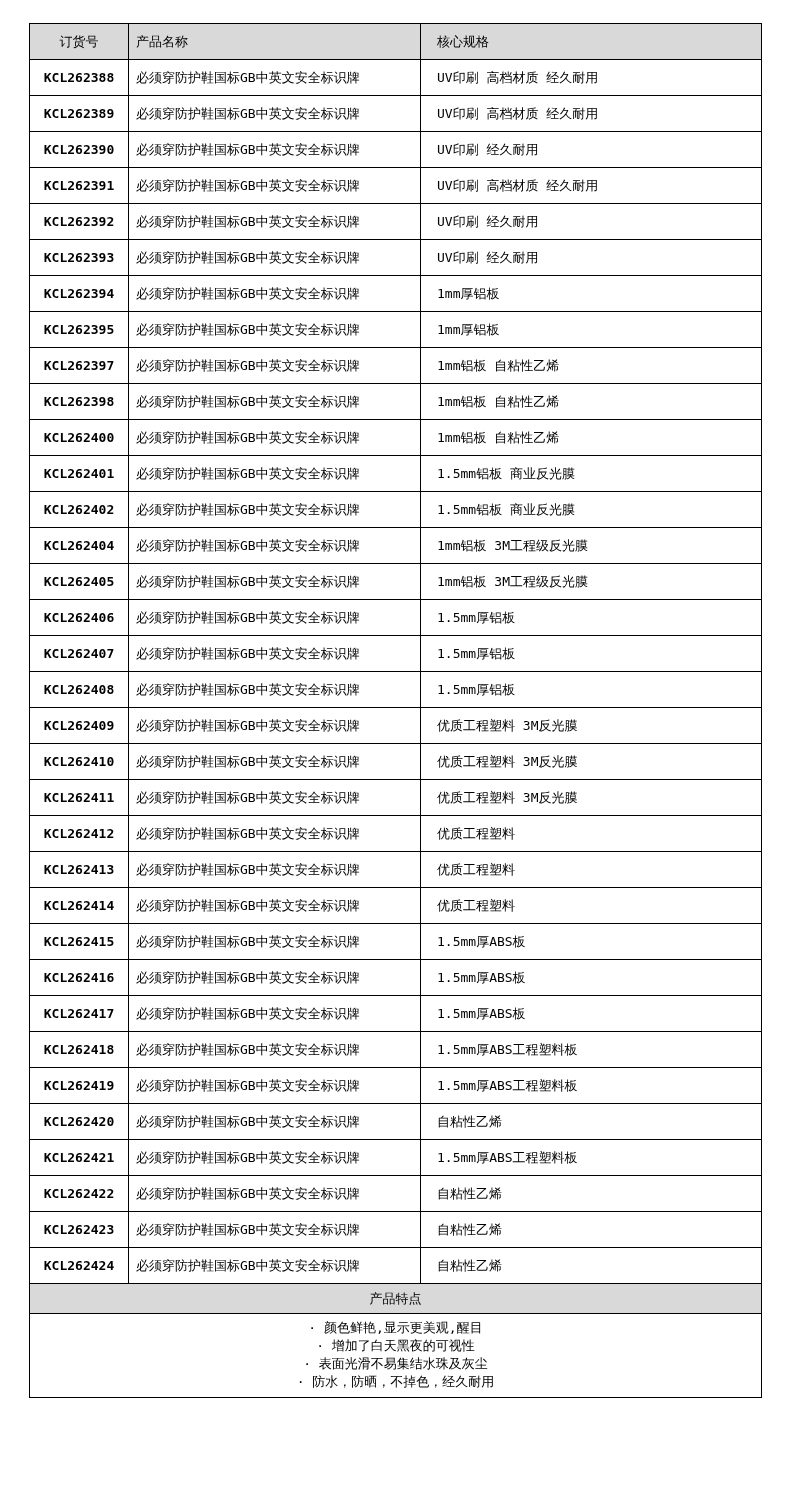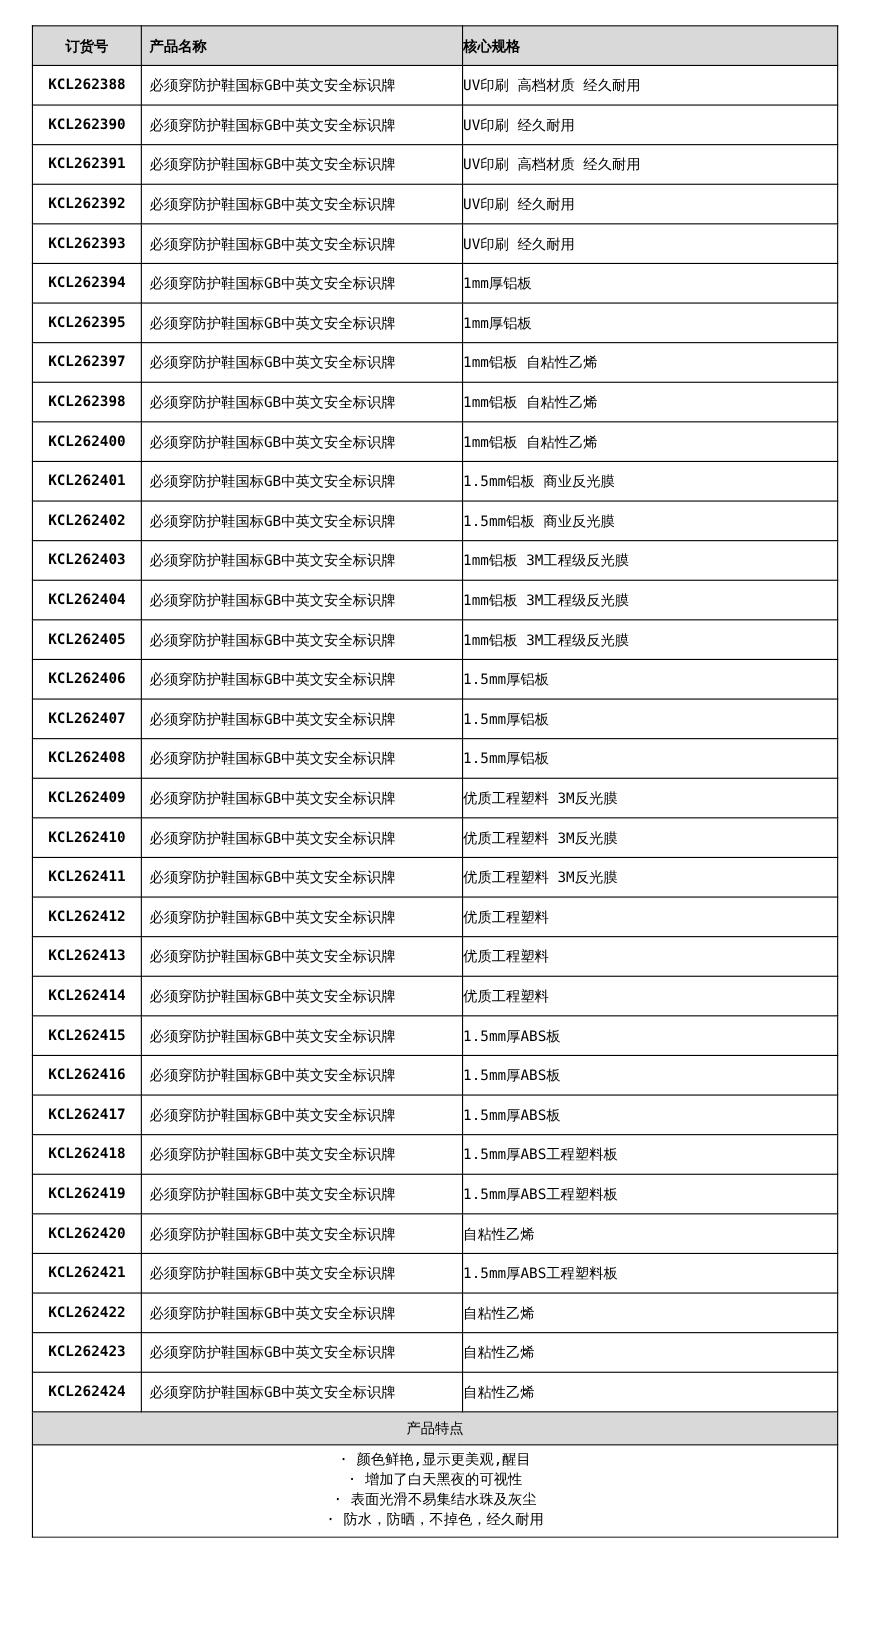--- a/index.html
+++ b/index.html
@@ -22,32 +22,32 @@
   }
   table.spec-table th,
   table.spec-table td {
     border: 1px solid #000000;
     vertical-align: middle;
     overflow: hidden;
     white-space: nowrap;
   }
   table.spec-table thead th {
     background: #d9d9d9;
-    font-weight: bold;
+    font-weight: normal;
     height: 33px;
   }
   table.spec-table tbody td {
     height: 33px;
   }
   .col-order   { width: 99px;  }
   .col-name    { width: 292px; }
   .col-spec    { width: 341px; }
   .cell-order  { text-align: center; font-weight: bold; }
   .cell-name   { text-align: left; padding-left: 7px; }
-  .cell-spec   { text-align: left; padding-left: 0; }
+  .cell-spec   { text-align: left; padding-left: 16px; }
   td.section-header {
     background: #d9d9d9;
     text-align: center;
     height: 27px !important;
     white-space: normal;
   }
   td.features-cell {
     height: auto !important;
     text-align: center;
     padding: 5px 0 6px 0;
@@ -72,20 +72,25 @@
         <th class="cell-spec">核心规格</th>
       </tr>
     </thead>
     <tbody id="rows">
         <tr>
           <td class="cell-order">KCL262388</td>
           <td class="cell-name">必须穿防护鞋国标GB中英文安全标识牌</td>
           <td class="cell-spec">UV印刷 高档材质 经久耐用</td>
         </tr>
         <tr>
+          <td class="cell-order">KCL262389</td>
+          <td class="cell-name">必须穿防护鞋国标GB中英文安全标识牌</td>
+          <td class="cell-spec">UV印刷 高档材质 经久耐用</td>
+        </tr>
+        <tr>
           <td class="cell-order">KCL262390</td>
           <td class="cell-name">必须穿防护鞋国标GB中英文安全标识牌</td>
           <td class="cell-spec">UV印刷 经久耐用</td>
         </tr>
         <tr>
           <td class="cell-order">KCL262391</td>
           <td class="cell-name">必须穿防护鞋国标GB中英文安全标识牌</td>
           <td class="cell-spec">UV印刷 高档材质 经久耐用</td>
         </tr>
         <tr>
@@ -125,25 +130,20 @@
         </tr>
         <tr>
           <td class="cell-order">KCL262401</td>
           <td class="cell-name">必须穿防护鞋国标GB中英文安全标识牌</td>
           <td class="cell-spec">1.5mm铝板 商业反光膜</td>
         </tr>
         <tr>
           <td class="cell-order">KCL262402</td>
           <td class="cell-name">必须穿防护鞋国标GB中英文安全标识牌</td>
           <td class="cell-spec">1.5mm铝板 商业反光膜</td>
-        </tr>
-        <tr>
-          <td class="cell-order">KCL262403</td>
-          <td class="cell-name">必须穿防护鞋国标GB中英文安全标识牌</td>
-          <td class="cell-spec">1mm铝板 3M工程级反光膜</td>
         </tr>
         <tr>
           <td class="cell-order">KCL262404</td>
           <td class="cell-name">必须穿防护鞋国标GB中英文安全标识牌</td>
           <td class="cell-spec">1mm铝板 3M工程级反光膜</td>
         </tr>
         <tr>
           <td class="cell-order">KCL262405</td>
           <td class="cell-name">必须穿防护鞋国标GB中英文安全标识牌</td>
           <td class="cell-spec">1mm铝板 3M工程级反光膜</td>

